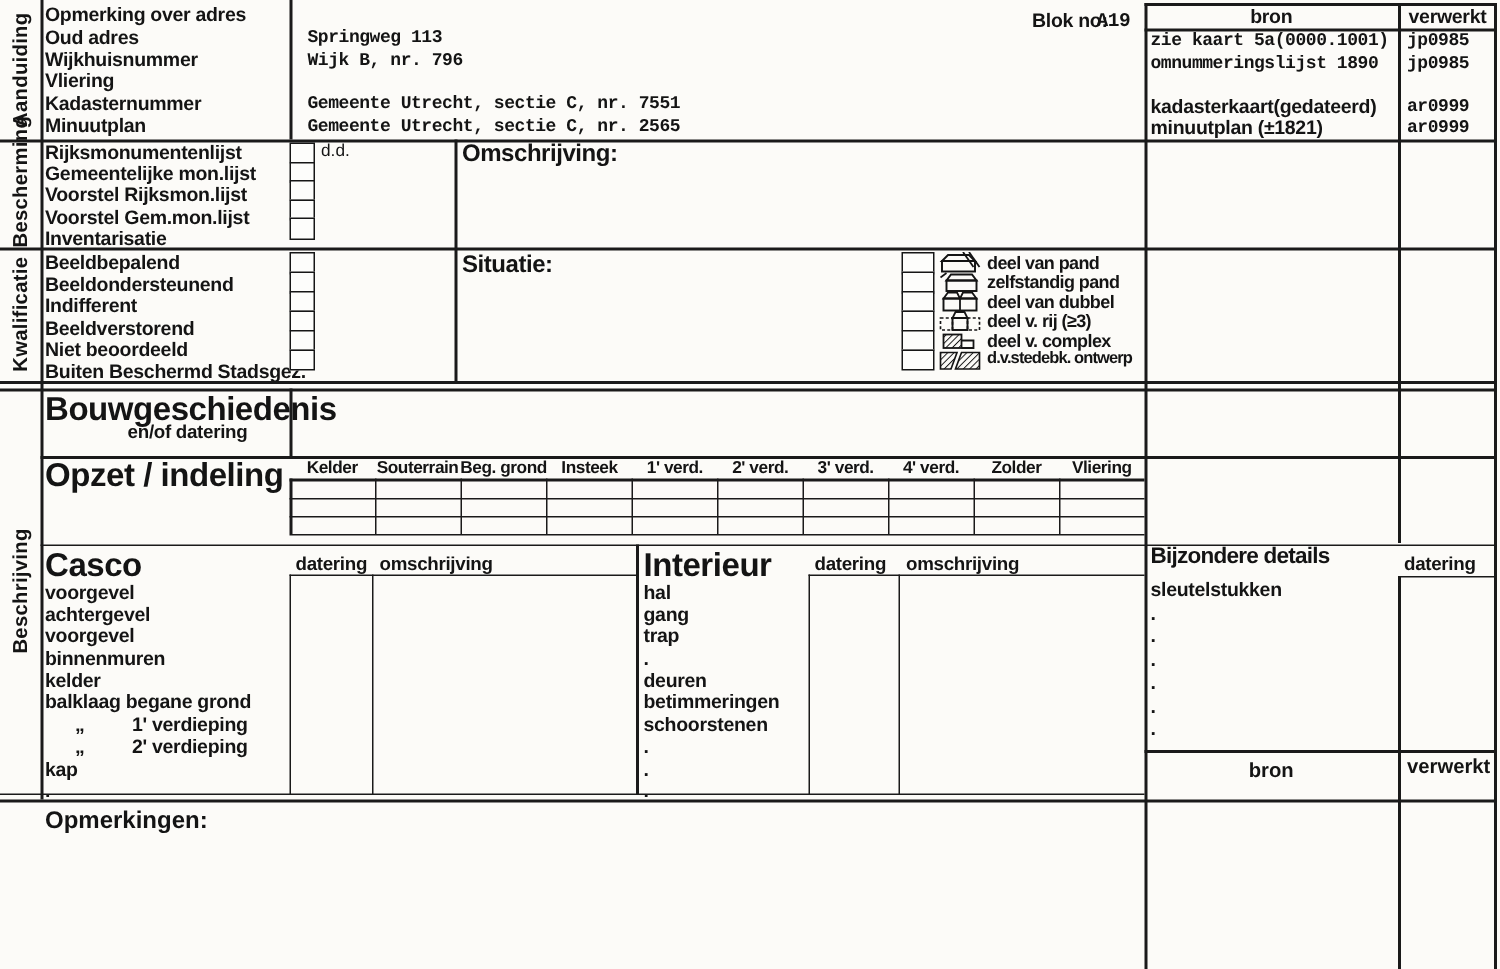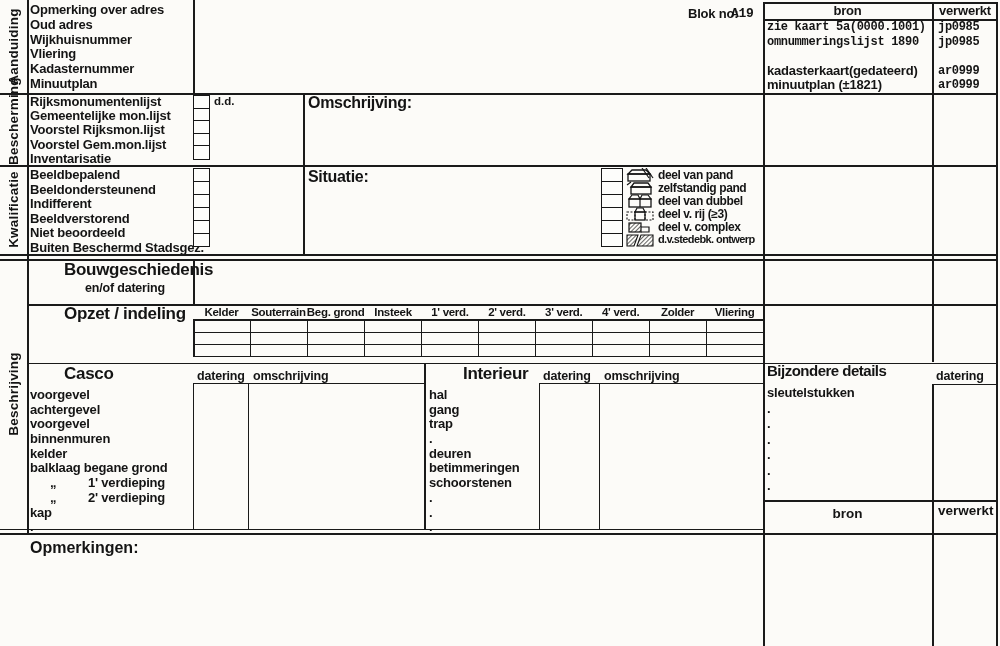--- a/index.html
+++ b/index.html
@@ -9,23 +9,23 @@
     background: #fcfbf8; color:#141414;
     font-family: "Liberation Sans", "DejaVu Sans", sans-serif;
     overflow: hidden;
   }
   .abs { position:absolute; }
   .hl { position:absolute; background:#1a1a1a; }
   .vl { position:absolute; background:#1a1a1a; }
   .b  { font-weight:bold; }
   .f13 { font-size:13px; font-weight:bold; letter-spacing:-0.2px; white-space:nowrap; }
   .f12 { font-size:12.5px; font-weight:bold; letter-spacing:-0.2px; white-space:nowrap; }
-  .f11 { font-size:11.5px; font-weight:bold; white-space:nowrap; }
+  .f11 { font-size:11.5px; font-weight:normal; white-space:nowrap; }
   .f16 { font-size:16px; font-weight:bold; letter-spacing:-0.3px; white-space:nowrap; }
-  .f165 { font-size:17px; font-weight:bold; letter-spacing:-0.3px; white-space:nowrap;padding-left:34px; }
+  .f165 { font-size:22px; font-weight:bold; letter-spacing:-0.3px; white-space:nowrap; }
   .mono { font-family:"Liberation Mono","DejaVu Sans Mono",monospace; font-weight:700; font-size:12px; letter-spacing:-0.3px; white-space:nowrap; }
   .vlabel {
     position:absolute; transform-origin:0 0; transform:rotate(-90deg);
     height:26px; line-height:26px; text-align:center;
     font-weight:bold; font-size:13.5px; letter-spacing:0.2px; white-space:nowrap;
   }
   .frow { height:14.8px; line-height:14.8px; }
   .brow { height:14.6px; line-height:14.6px; }
   .srow { height:14.2px; line-height:14.2px; }
   .krow { height:14.55px; line-height:14.55px; }
@@ -64,20 +64,28 @@
   <div class="vlabel" style="left:1px;top:529px;width:270px">Beschrijving</div>
 
   <div class="abs" style="left:30px;top:3px">
     <div class="frow f13">Opmerking over adres</div>
     <div class="frow f13">Oud adres</div>
     <div class="frow f13">Wijkhuisnummer</div>
     <div class="frow f13">Vliering</div>
     <div class="frow f13">Kadasternummer</div>
     <div class="frow f13">Minuutplan</div>
   </div>
+  <div class="abs" style="left:205px;top:3px">
+    <div class="frow mono"></div>
+    <div class="frow mono">Springweg 113</div>
+    <div class="frow mono">Wijk B, nr. 796</div>
+    <div class="frow mono"></div>
+    <div class="frow mono">Gemeente Utrecht, sectie C, nr. 7551</div>
+    <div class="frow mono">Gemeente Utrecht, sectie C, nr. 2565</div>
+  </div>
 
   <span class="abs f13" style="left:688px;top:6px">Blok no:</span>
   <span class="abs mono" style="left:731px;top:6px;font-size:13px">A19</span>
 
   <div class="abs f13" style="left:763px;top:3px;width:169px;text-align:center">bron</div>
   <div class="abs f13" style="left:934px;top:3px;width:62px;text-align:center">verwerkt</div>
   <div class="abs" style="left:767px;top:20px">
     <div class="brow mono">zie kaart 5a(0000.1001)</div>
     <div class="brow mono">omnummeringslijst 1890</div>
     <div class="brow"></div>

